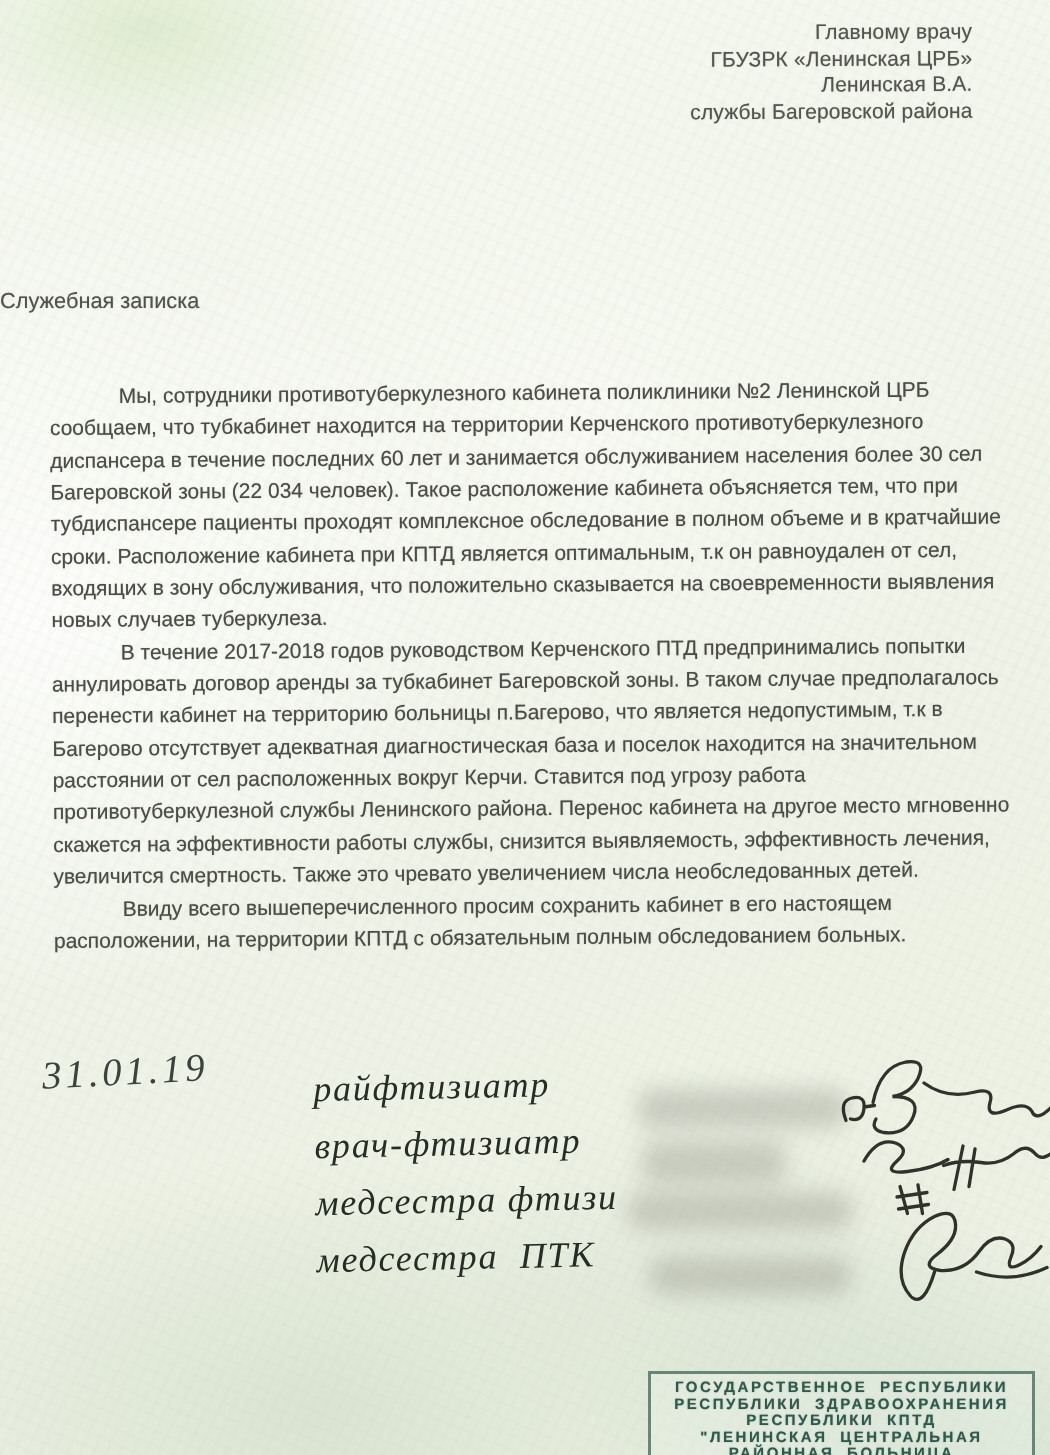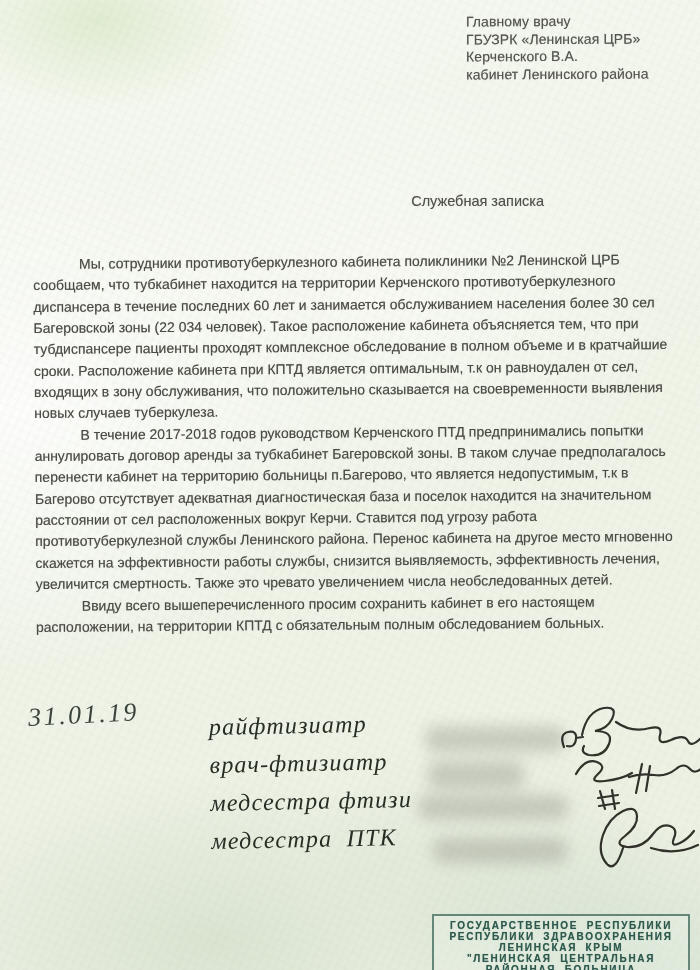--- a/index.html
+++ b/index.html
@@ -15,27 +15,27 @@
       radial-gradient(ellipse 420px 300px at 55% 30%, rgba(252,253,248,0.6), transparent 70%),
       linear-gradient(160deg, #f7f9f2 0%, #f0f4e9 45%, #ebf0e2 100%);
   }
   .texture {
     position:absolute; inset:0; pointer-events:none;
     background:
       repeating-linear-gradient(115deg, rgba(185,198,175,0.05) 0 3px, transparent 3px 8px),
       repeating-linear-gradient(23deg, rgba(170,185,160,0.04) 0 2px, transparent 2px 9px);
   }
   .recipient {
-    position:absolute; top:13px; right:52px; text-align:left;
+    position:absolute; top:13px; right:52px; text-align:right;
     font-size:14px; line-height:17.7px; color:#55554f; letter-spacing:0.1px;
     text-shadow:0 0 0.7px rgba(85,85,80,0.55);
     transform:rotate(-0.3deg);
   }
   .title {
-    position:absolute; top:193px; left:0; width:628px; text-align:right;
+    position:absolute; top:193px; left:0; width:628px; text-align:left;
     padding-right:84px; box-sizing:border-box;
     font-size:14.5px; color:#52524c; text-shadow:0 0 0.7px rgba(85,85,80,0.5);
   }
   .memo-body {
     position:absolute; top:254px; left:33px; width:645px;
     font-size:14px; line-height:21.35px; color:#4c4c46;
     text-shadow:0 0 0.7px rgba(80,80,74,0.55);
     transform:rotate(-0.45deg); transform-origin:top left;
   }
   .memo-body .line { white-space:nowrap; }
@@ -71,22 +71,22 @@
 </head>
 <body>
 
 <div class="page">
   <div class="texture"></div>
 
   <div class="recipient">
 
   <div class="recipient-line">Главному врачу</div>
       <div class="recipient-line">ГБУЗРК «Ленинская ЦРБ»</div>
-      <div class="recipient-line">Керченского В.А.</div>
-      <div class="recipient-line">кабинет Ленинского района</div>
+      <div class="recipient-line">Ленинская В.А.</div>
+      <div class="recipient-line">службы Багеровской района</div>
     </div>
 
   <div class="title">Служебная записка</div>
 
   <div class="memo-body">
 
   <div class="line indent">Мы, сотрудники противотуберкулезного кабинета поликлиники №2 Ленинской ЦРБ</div>
       <div class="line">сообщаем, что тубкабинет находится на территории Керченского противотуберкулезного</div>
       <div class="line">диспансера в течение последних 60 лет и занимается обслуживанием населения более 30 сел</div>
       <div class="line">Багеровской зоны (22 034 человек). Такое расположение кабинета объясняется тем, что при</div>
@@ -128,17 +128,17 @@
     <path d="M136,79 q9,-16 21,-12 q10,4 1,12 q-10,9 7,7 q17,-2 27,-8 m10,-9 l-6,29 m14,-27 l-4,25 m-17,-14 q11,-4 25,-2 q12,2 22,-6 q8,-7 14,0 q5,6 13,-2"></path>
     <path d="M160,96 l5,18 m7,-19 l3,19 m-17,-11 l20,-3 m-19,11 l20,-3"></path>
     <path d="M167,169 q-10,-11 -4,-29 q6,-17 20,-24 q13,-6 14,5 q1,10 -12,20 q-12,9 2,11 q16,1 26,-13 q8,-11 17,-8 q8,3 4,12 q-4,10 6,5 q8,-4 14,-12 m-71,17 q-7,23 -15,17"></path>
     <path d="M211,153 q24,8 47,-3"></path>
   </svg>
 
   <div class="stamp">
 
   <div class="stamp-line">ГОСУДАРСТВЕННОЕ РЕСПУБЛИКИ</div>
       <div class="stamp-line">РЕСПУБЛИКИ ЗДРАВООХРАНЕНИЯ</div>
-      <div class="stamp-line">ЛЕНИНСКАЯ КРЫМ</div>
+      <div class="stamp-line">РЕСПУБЛИКИ КПТД</div>
       <div class="stamp-line">"ЛЕНИНСКАЯ ЦЕНТРАЛЬНАЯ</div>
       <div class="stamp-line">РАЙОННАЯ БОЛЬНИЦА</div>
     </div>
 </div>
 
 </body></html>

